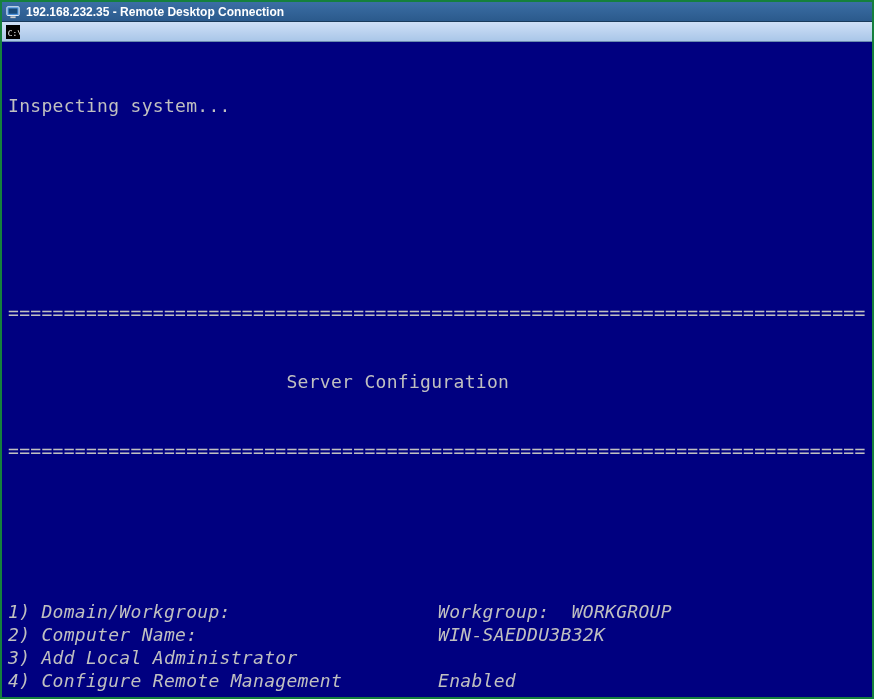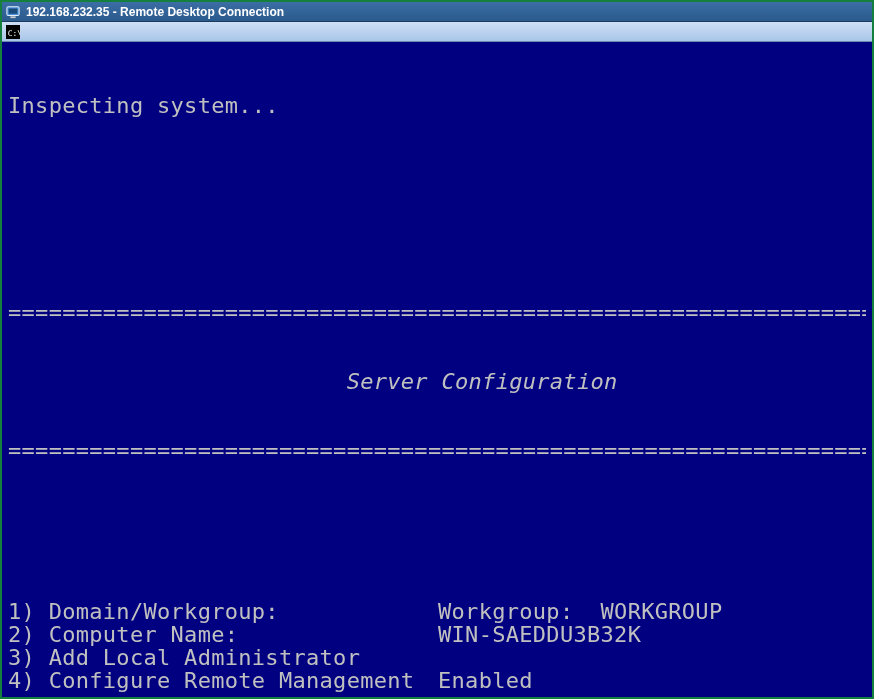--- a/index.html
+++ b/index.html
@@ -13,26 +13,26 @@
   .rdc-titlebar .icon { width: 14px; height: 14px; display: inline-flex; }
   .cmd-titlebar {
     height: 20px; background: linear-gradient(#cfe0f7, #a9c6e8);
     display: flex; align-items: center; color: #000; font: 400 12px "Segoe UI", Tahoma, sans-serif;
     padding-left: 4px; gap: 6px; border-bottom: 1px solid #6a8bb0;
   }
   .cmd-titlebar .icon { width: 14px; height: 14px; display: inline-flex; }
   .terminal {
     flex: 1; background: #000080; color: #c0c0c0;
     font-family: "Consolas", "Lucida Console", monospace;
-    font-size: 22px; line-height: 23px; padding: 6px 6px 2px 6px;
+    font-size: 18px; line-height: 23px; padding: 6px 6px 2px 6px;
     white-space: pre; overflow: hidden; letter-spacing: 0.3px;
   }
-  .terminal .row { display: flex; }
+  .terminal .row { display: flex; font-style: italic; }
   .labelcol { display: inline-block; width: 430px; }
-  .hdr { color: #c0c0c0; font-style: italic; }
+  .hdr { color: #c0c0c0; }
   .sep { color: #c0c0c0; overflow: hidden; }
 </style>
 </head>
 <body>
 
 <div class="outer-border">
 
   <div class="rdc-titlebar">
     <span class="icon">
       <svg viewBox="0 0 16 16" width="14" height="14">

